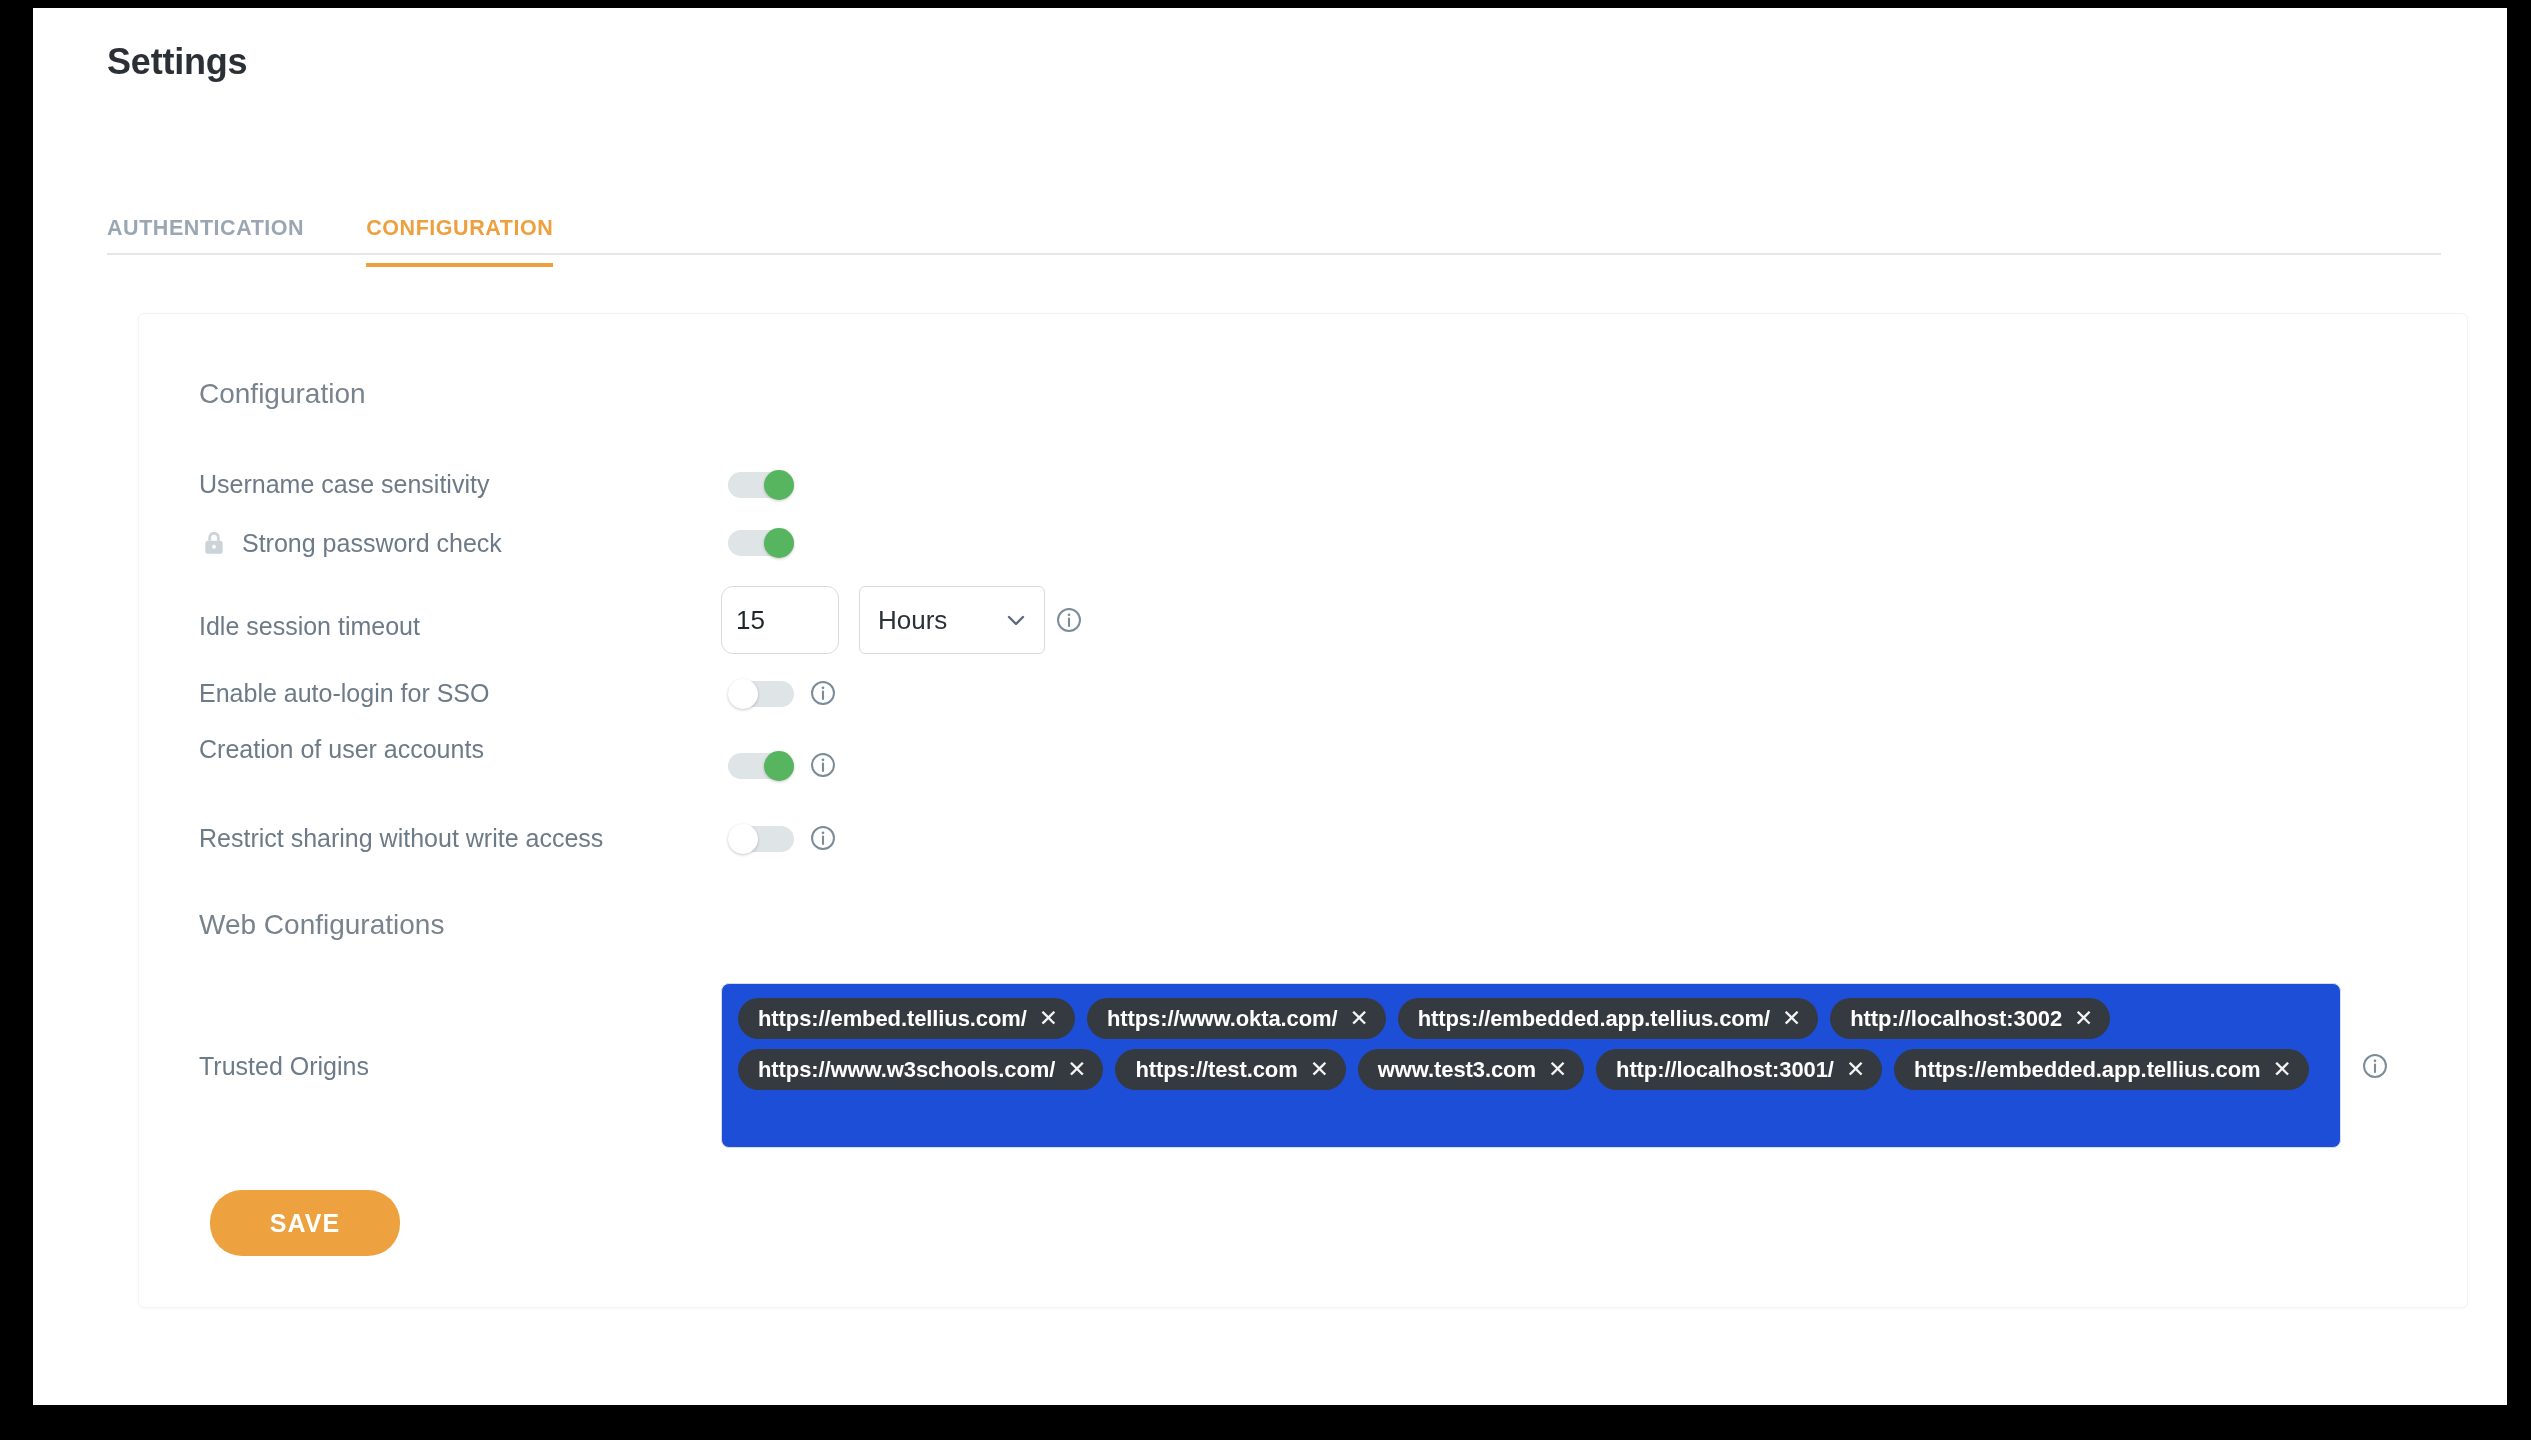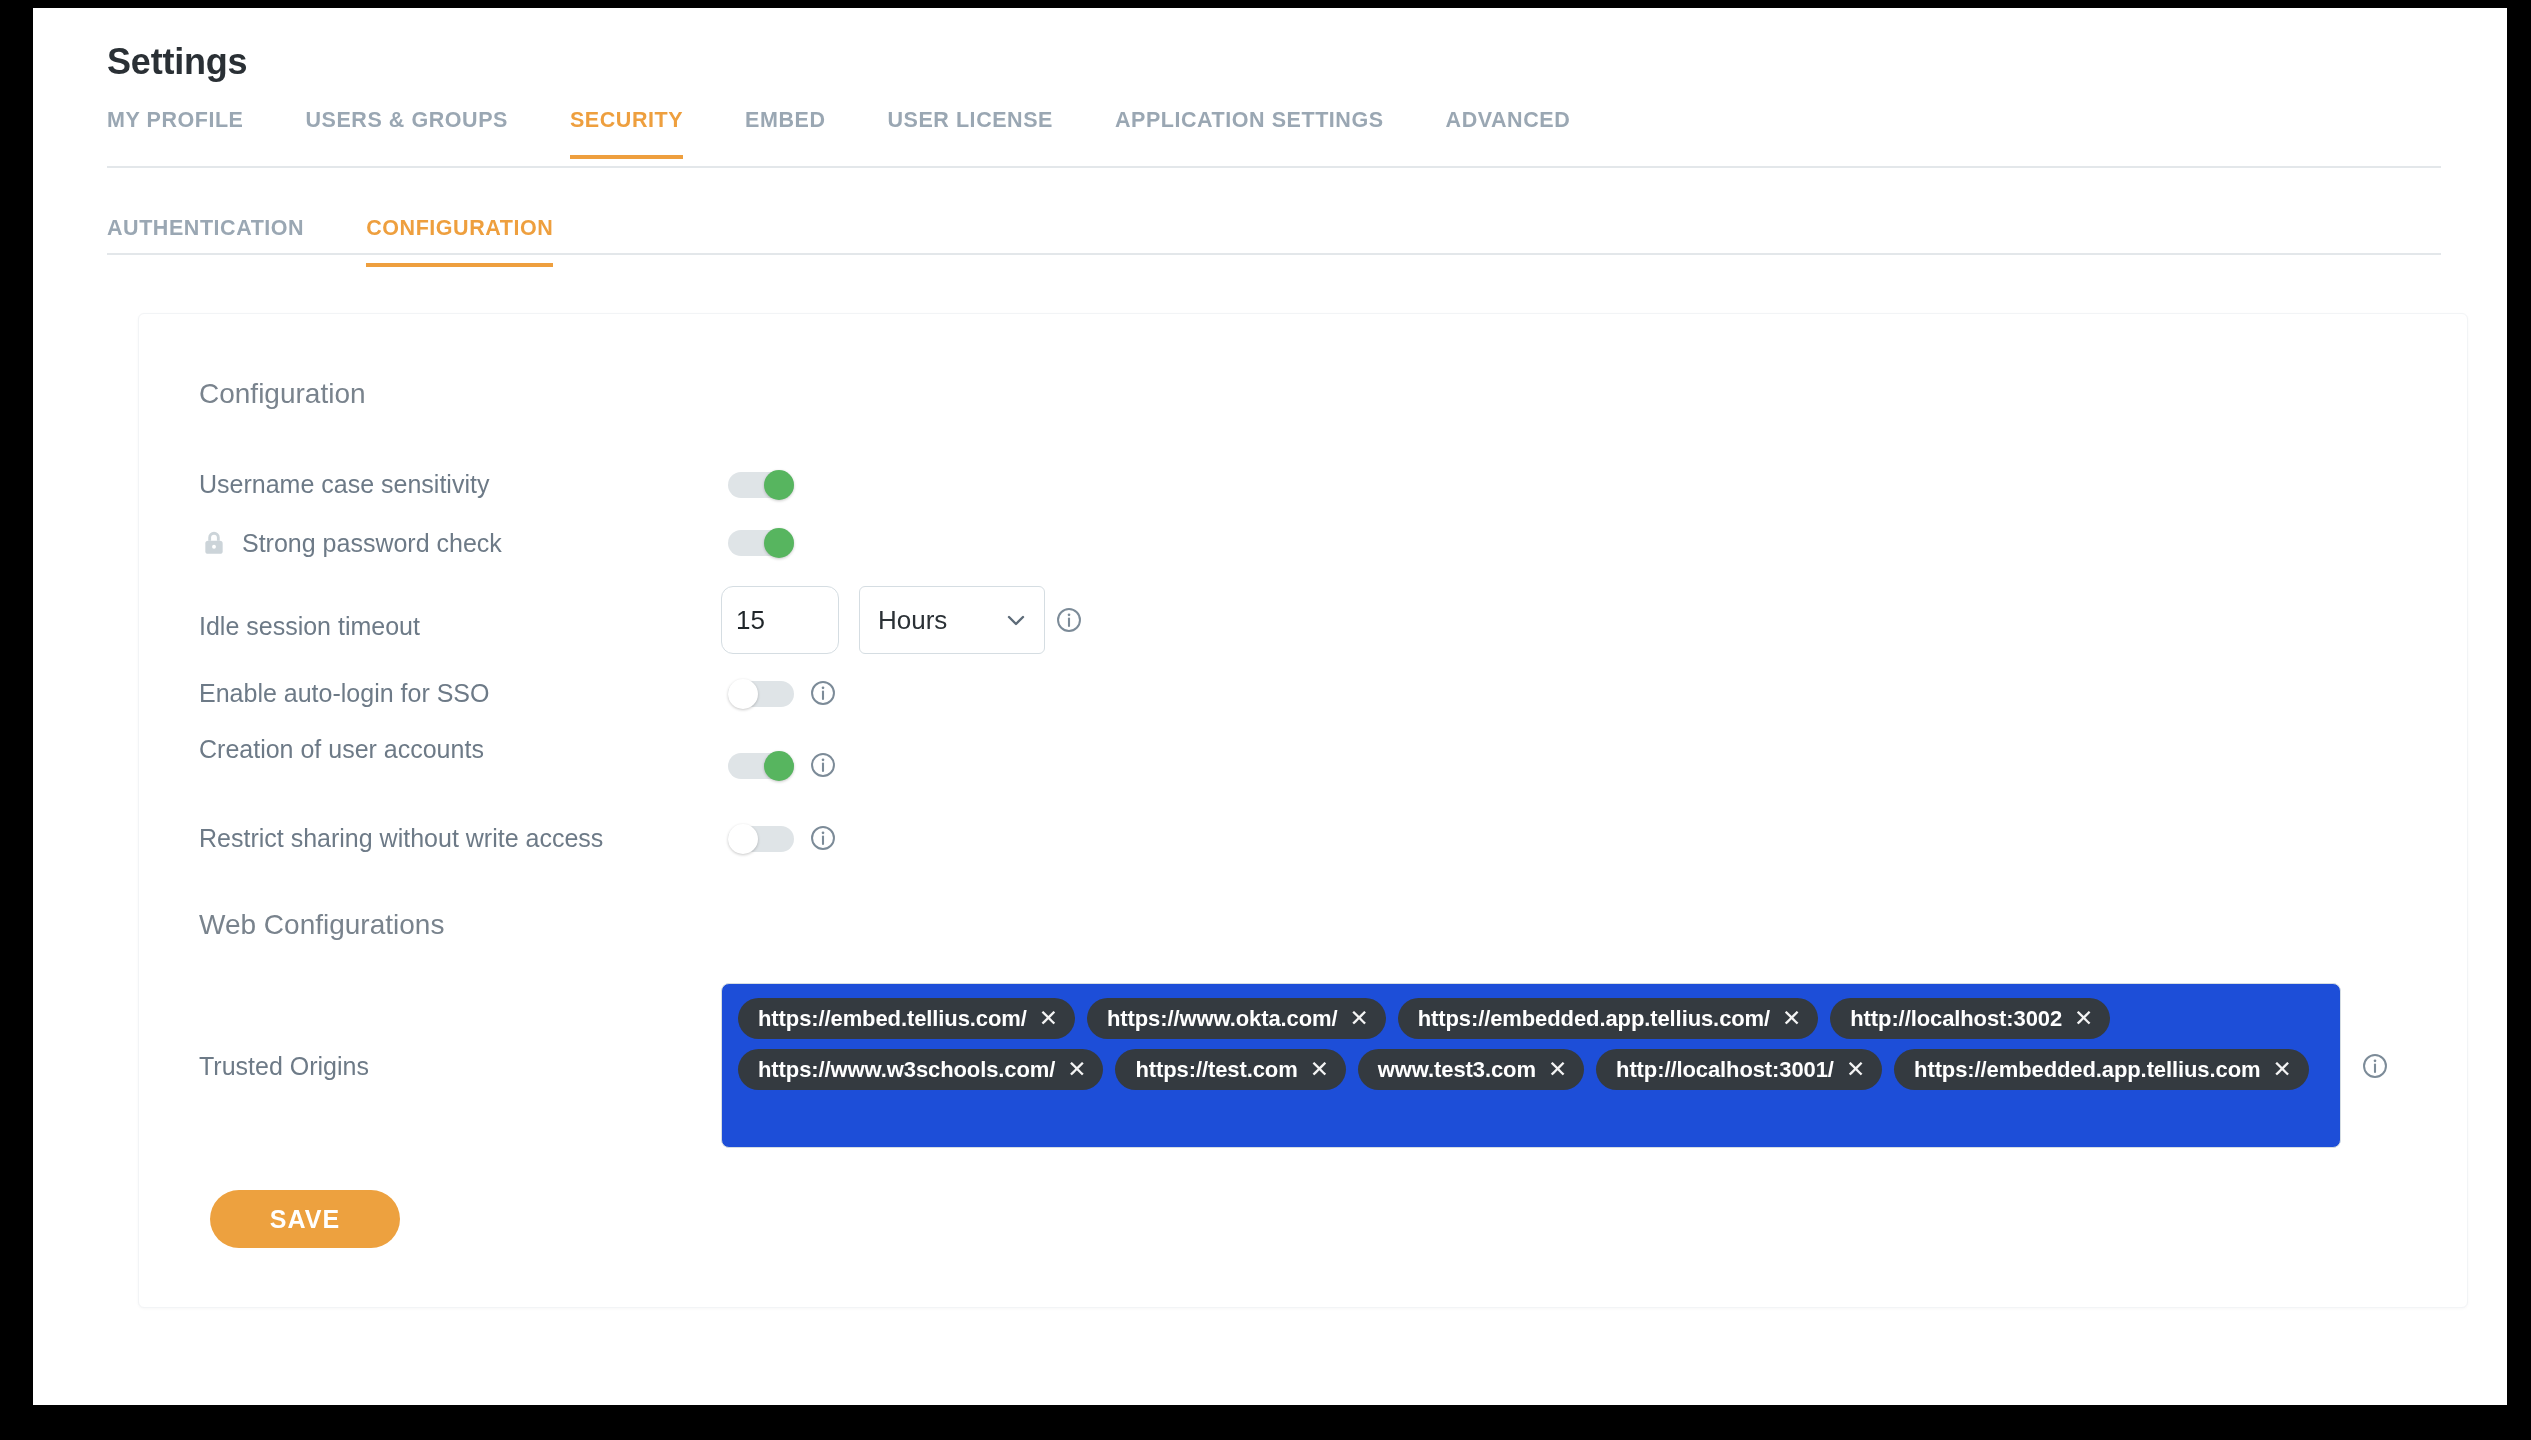--- a/index.html
+++ b/index.html
@@ -212,50 +212,41 @@
     font-size: 23px;
     font-weight: 400;
     line-height: 1;
     cursor: pointer;
     opacity: 0.95;
   }
 
   .save-btn {
     position: absolute;
     left: 177px; top: 1182px;
-    width: 190px; height: 58px;
+    width: 190px; height: 66px;
     background: #eda13f;
     border: none;
     border-radius: 32px;
     color: #ffffff;
     font-size: 25px;
     font-weight: 700;
     letter-spacing: 1.1px;
     cursor: pointer;
     font-family: "Liberation Sans", sans-serif;
     text-align: center;
   }
 </style>
 </head>
 <body>
 
 <div id="frame">
 <div id="app">
 
   <div class="page-title">Settings</div>
 
-  <div class="tabs-primary">
-    <div class="tab">MY PROFILE</div>
-    <div class="tab">USERS &amp; GROUPS</div>
-    <div class="tab active">SECURITY</div>
-    <div class="tab">EMBED</div>
-    <div class="tab">USER LICENSE</div>
-    <div class="tab">APPLICATION SETTINGS</div>
-    <div class="tab">ADVANCED</div>
-  </div>
 
   <div class="tabs-secondary">
     <div class="tab2">AUTHENTICATION</div>
     <div class="tab2 active">CONFIGURATION</div>
   </div>
 
   <div class="card"></div>
 
   <div class="section-head" id="sec-config">Configuration</div>
 

